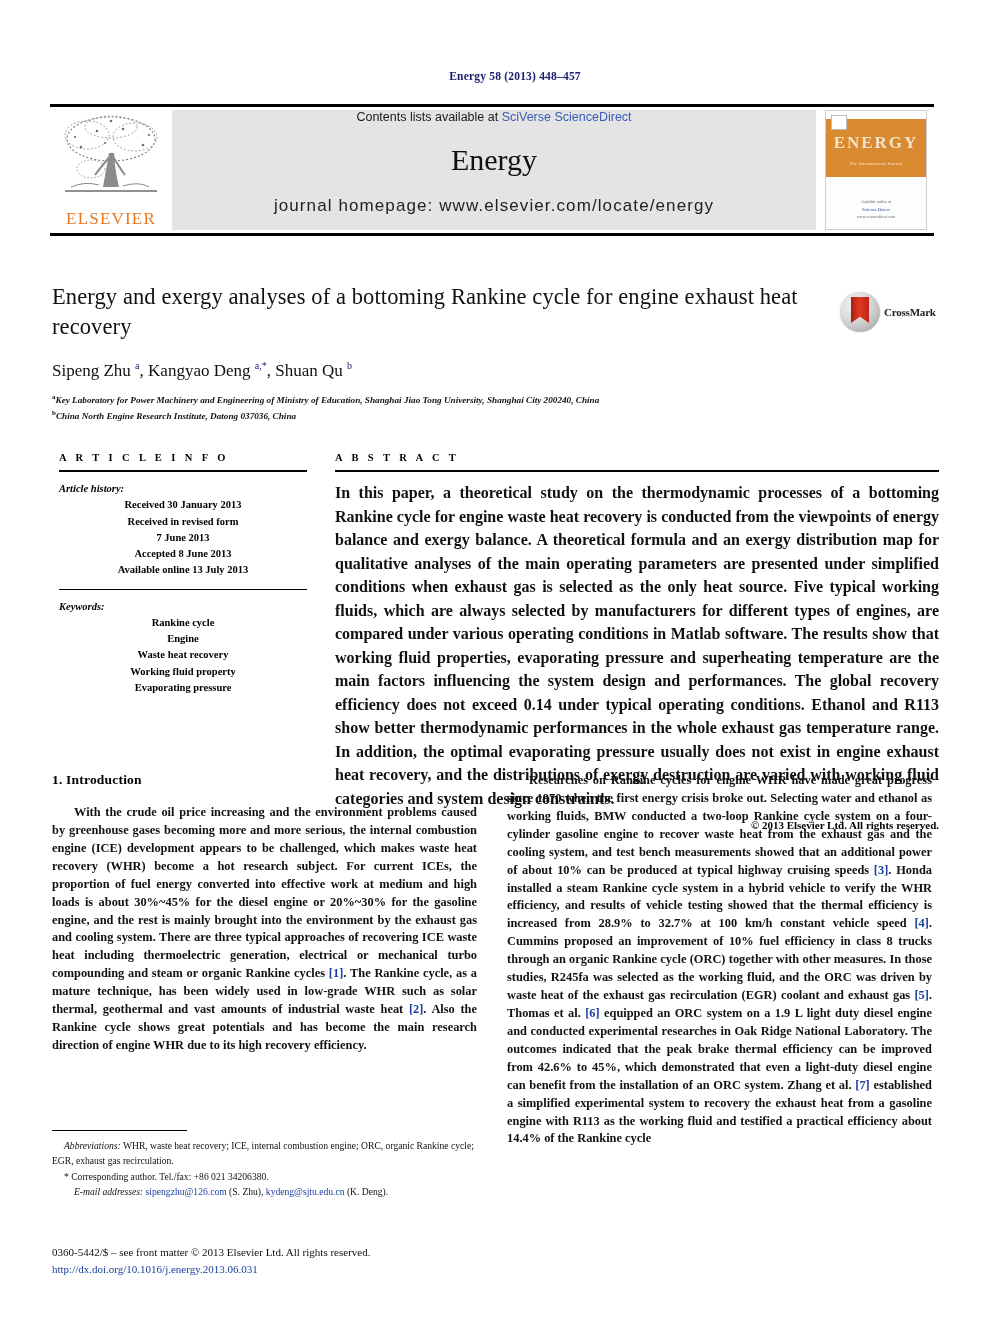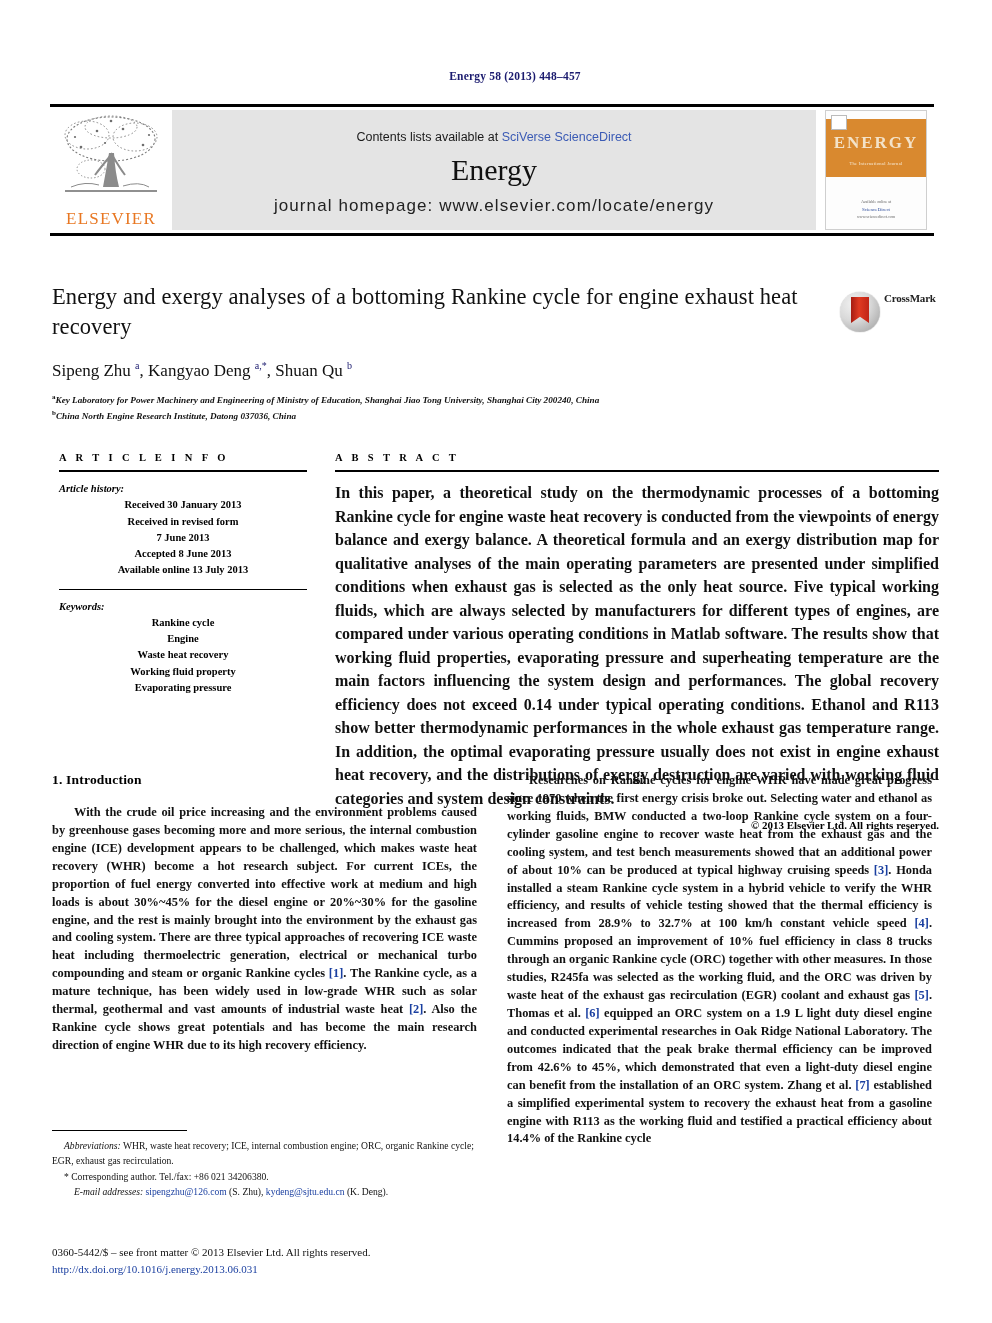--- a/index.html
+++ b/index.html
@@ -76,21 +76,21 @@
     padding-bottom: 2px;
   }
   .masthead-center {
     flex: 1 1 auto;
     background: #e4e4e4;
     margin: 3px 0 3px 0;
     display: flex;
     flex-direction: column;
     align-items: center;
     justify-content: space-between;
-    padding: 20px 0 14px 0;
+    padding: 0 0 14px 0;
     box-sizing: border-box;
   }
   .contents-line {
     font-family: "Liberation Sans", sans-serif;
     font-size: 12.5px;
     color: #1a1a1a;
   }
   .contents-line .sd {
     color: #3b5bb5;
   }
@@ -208,20 +208,21 @@
     vertical-align: super;
     font-style: normal;
   }
 
   
   .crossmark {
     position: absolute;
     top: 292px;
     left: 840px;
     display: flex;
+    align-items: center;
     gap: 4px;
   }
   .cm-badge {
     width: 40px; height: 40px;
     border-radius: 50%;
     background: radial-gradient(circle at 34% 30%, #f2f2f2 0%, #d8d8d8 45%, #9a9a9a 100%);
     position: relative;
     box-shadow: 0 0 1px #888;
   }
   .cm-badge::before {

